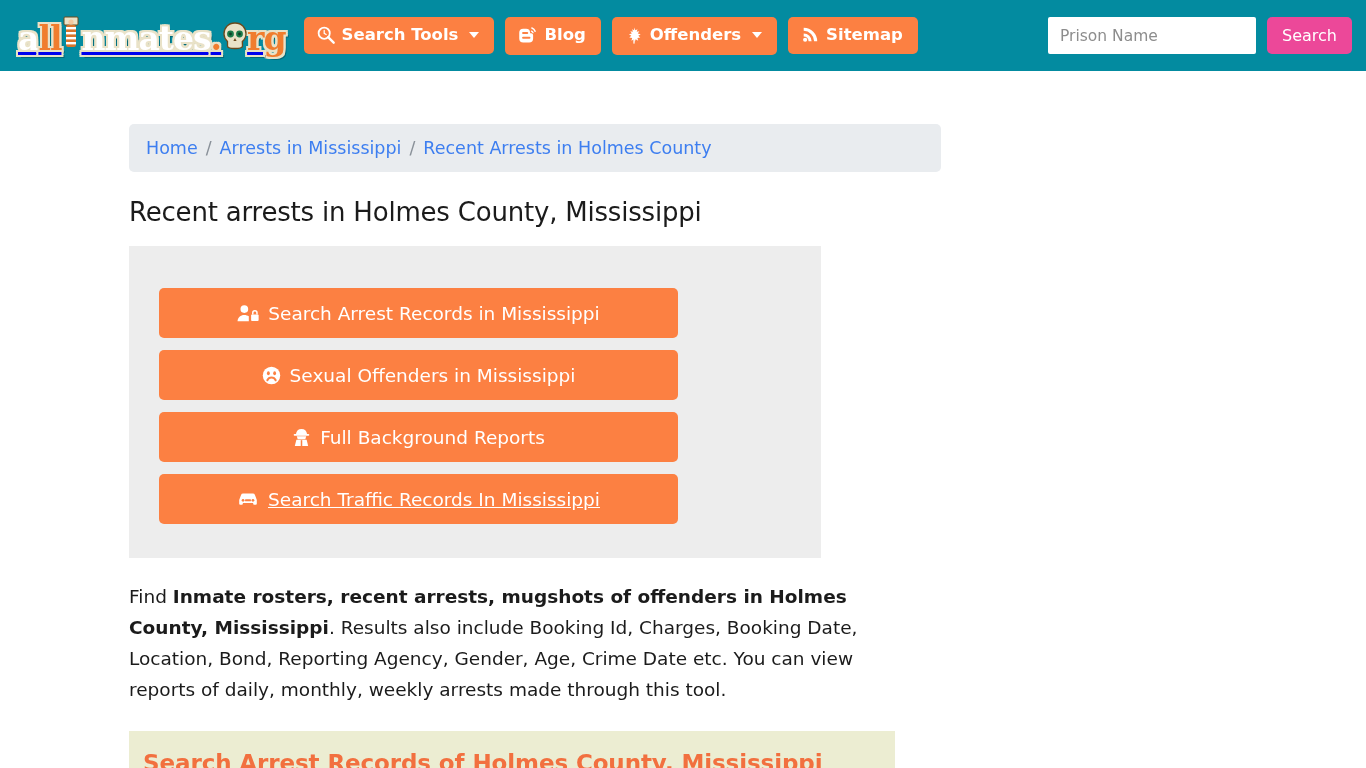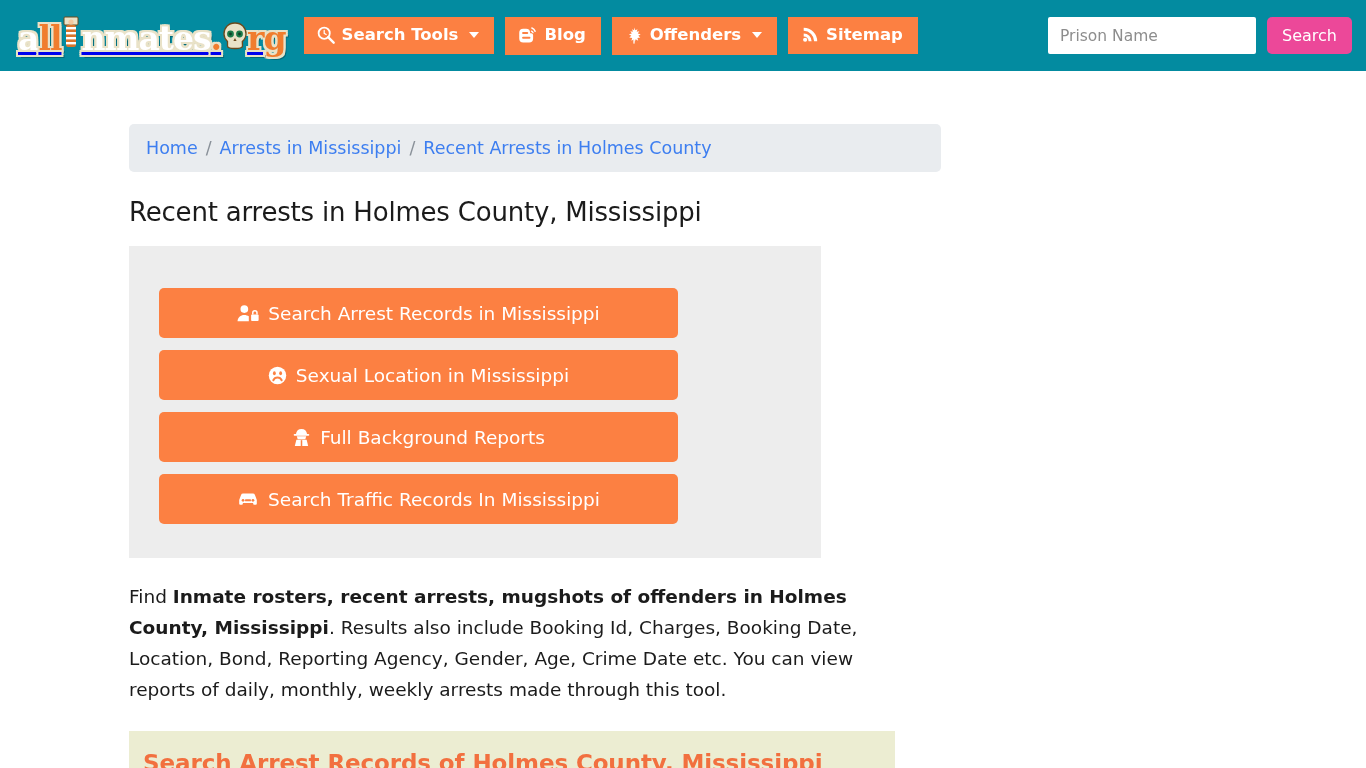--- a/index.html
+++ b/index.html
@@ -73,21 +73,21 @@
     list-style: none;
     margin: 0; padding: 0;
   }
   .nav-btn {
     display: inline-flex;
     align-items: center;
     gap: 7px;
     background: #fc8042;
     color: #ffffff;
     border: none;
-    border-radius: 0;
+    border-radius: 5px;
     padding: 9px 15px 10px 13px;
     font-size: 16.5px;
     font-weight: bold;
     line-height: 1;
     cursor: pointer;
     white-space: nowrap;
     font-family: "DejaVu Sans", "Liberation Sans", sans-serif;
   }
   .nav-btn .label { position: relative; top: 0px; }
   .caret {
@@ -182,21 +182,21 @@
     height: 50px;
     background: #fc8042;
     color: #ffffff;
     border: none;
     border-radius: 5px;
     font-size: 18.5px;
     margin-bottom: 12px;
     cursor: pointer;
     font-family: "DejaVu Sans", "Liberation Sans", sans-serif;
   }
-  .cta-btn:last-child { margin-bottom: 0; }
+  .cta-btn:last-child { margin-bottom: 0; text-decoration: underline; }
   .cta-icon { display: inline-flex; align-items: center; }
 
   
   .body-copy {
     width: 760px;
     margin-top: 23px;
     font-size: 18.5px;
     line-height: 31px;
     color: #1b1b1b;
   }
@@ -350,21 +350,21 @@
 
       <button class="cta-btn">
         <span class="cta-icon">
           <svg width="19" height="19" viewBox="0 0 20 20">
               <circle cx="10" cy="10" r="9.2" fill="#fff"></circle>
               <ellipse cx="6.7" cy="7.6" rx="1.5" ry="2.1" fill="#fc8042"></ellipse>
               <ellipse cx="13.3" cy="7.6" rx="1.5" ry="2.1" fill="#fc8042"></ellipse>
               <path d="M5.6 15 a4.8 4.8 0 0 1 8.8 0" fill="none" stroke="#fc8042" stroke-width="2.1" stroke-linecap="round"></path>
             </svg>
         </span>
-        <span>Sexual Location in Mississippi</span>
+        <span>Sexual Offenders in Mississippi</span>
       </button>
 
       <button class="cta-btn">
         <span class="cta-icon">
           <svg width="19" height="19" viewBox="0 0 20 20">
               <path d="M4.2 6.4 C4.6 2.8 6.6 1 10 1 s5.4 1.8 5.8 5.4 z" fill="#fff"></path>
               <rect x="1.8" y="6.2" width="16.4" height="1.9" rx="0.9" fill="#fff"></rect>
               <path d="M5 8.6 h10 l-1 3.2 h-8 z" fill="#fff"></path>
               <path d="M4.6 12.4 h10.8 l1.6 6.6 h-14 z" fill="#fff"></path>
               <rect x="9.2" y="12.8" width="1.6" height="6.2" fill="#fc8042"></rect>

